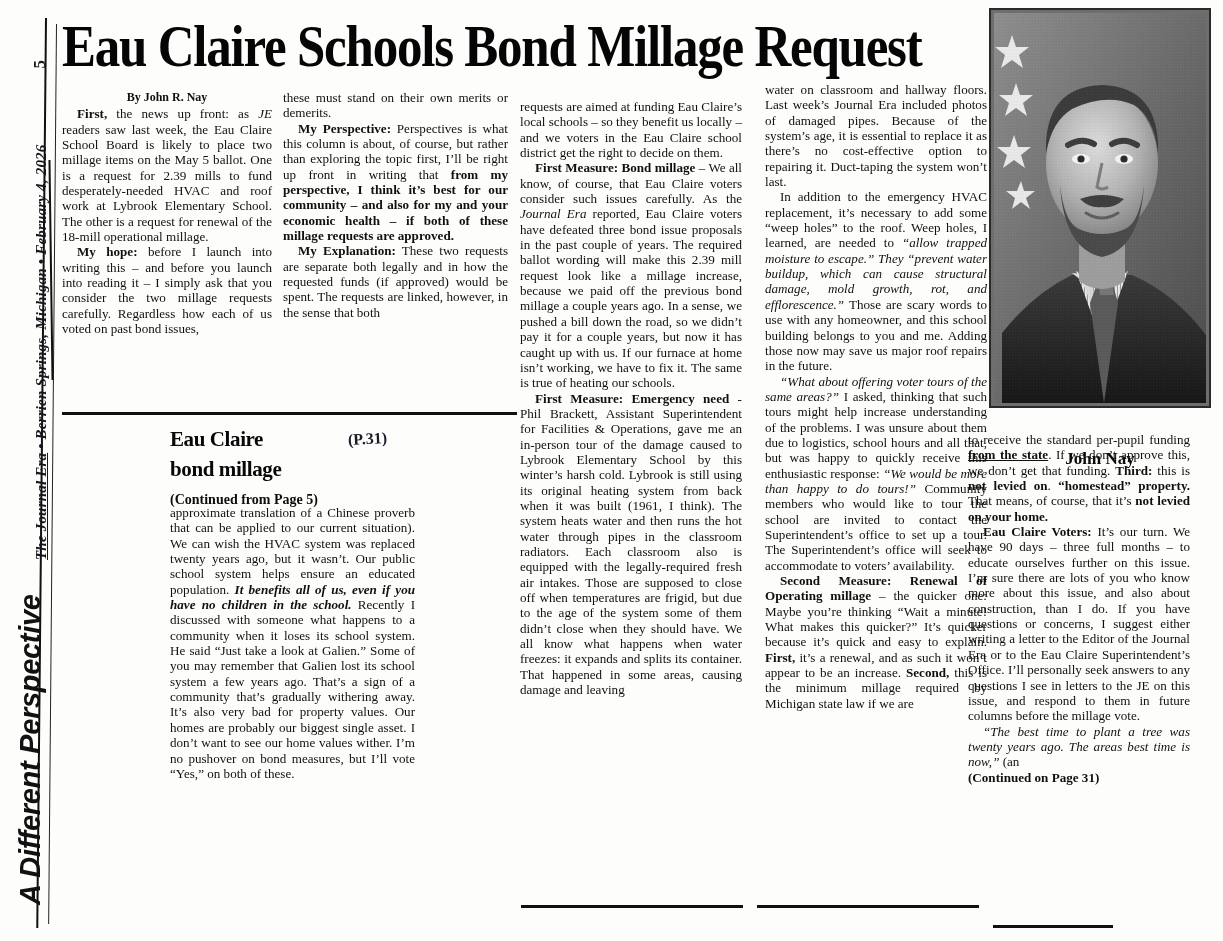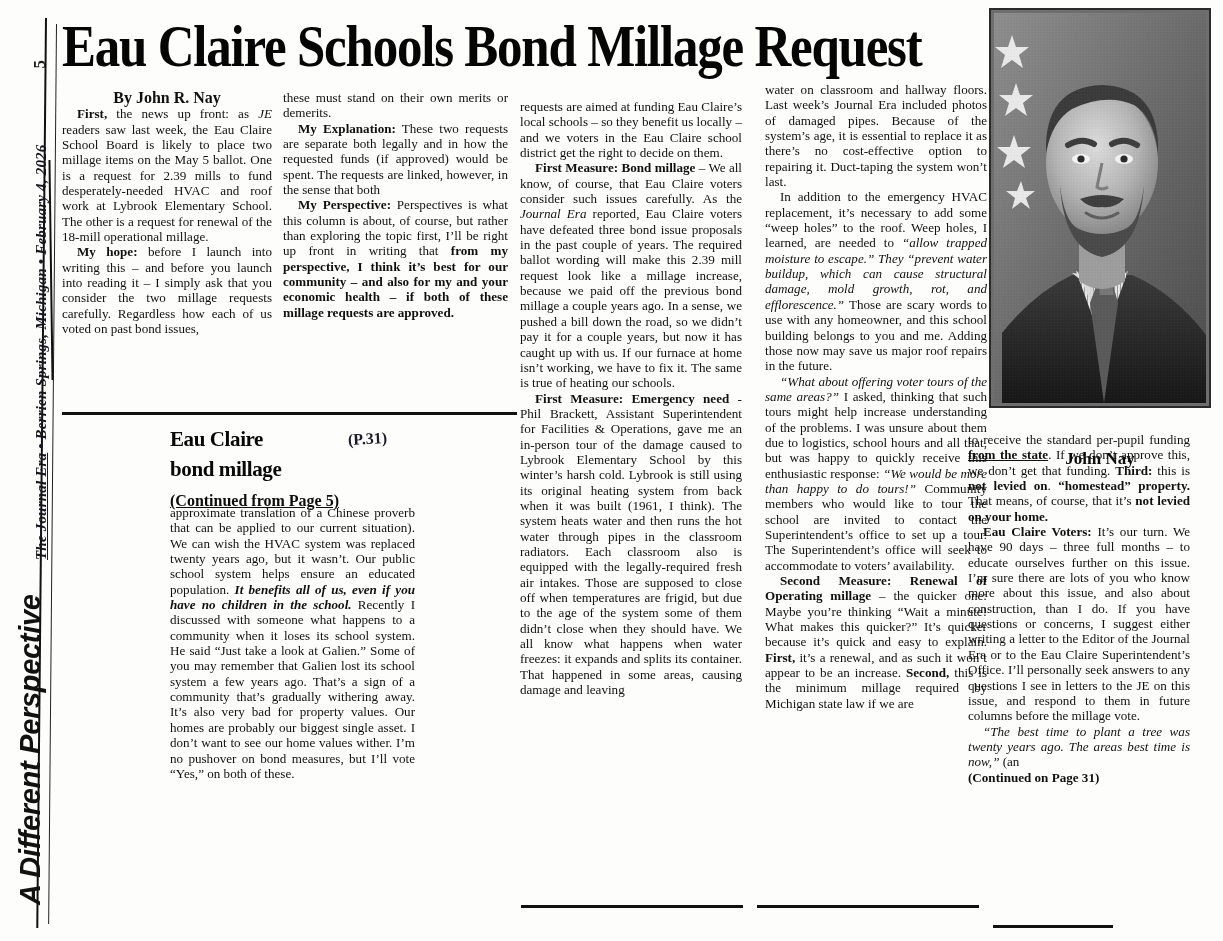--- a/index.html
+++ b/index.html
@@ -65,21 +65,21 @@
     position:absolute;
     font-size:13.1px;
     line-height:15.35px;
     text-align:justify;
     text-justify:inter-word;
     hyphens:none;
     color:#101010;
   }
   .col p{margin:0;}
   .col p.ind{text-indent:15px;}
-  .byline{text-align:center;font-weight:700;font-size:16px;margin-bottom:1px;}
+  .byline{text-align:center;font-weight:700;font-size:12px;margin-bottom:1px;}
   b,strong{font-weight:700;}
   i,em{font-style:italic;}
 
   #col1a{left:62px;top:90px;width:210px;}
   #col2a{left:283px;top:90px;width:225px;}
   #col3 {left:520px;top:82px;width:222px;margin-top:17px;}
   #col4 {left:757px;top:82px;width:222px;margin-left:8px;}
   #col5 {left:968px;top:432px;width:222px;}
 
   
@@ -93,21 +93,21 @@
   .handnote{
     position:absolute;left:348px;top:430px;
     font-family:"Liberation Serif", serif;
     font-size:16px;font-weight:600;color:#1b1b2a;
     transform:rotate(-3deg);
     letter-spacing:0px;
   }
   .cont-from{
     position:absolute;left:170px;top:492px;width:245px;
     font-family:"Liberation Serif", serif;
-    font-weight:700;font-size:16px;color:#0d0d0d;text-decoration:underline;
+    font-weight:700;font-size:14px;color:#0d0d0d;
   }
   #col1b{left:170px;top:505px;width:245px;}
 
   
   .rule-bot-3{position:absolute;left:521px;top:905px;width:222px;height:3px;background:#111;}
   .rule-bot-4{position:absolute;left:757px;top:905px;width:222px;height:3px;background:#111;}
   .rule-bot-5{position:absolute;left:993px;top:925px;width:120px;height:3px;background:#111;}
 
   
   .photo-wrap{position:absolute;left:989px;top:8px;width:222px;height:400px;}
@@ -141,22 +141,22 @@
   <div class="headline">Eau Claire Schools Bond Millage Request</div>
 
   <div class="col" id="col1a">
     <div class="byline">By John R. Nay</div>
     <p class="ind"><b>First,</b> the news up front: as <i>JE</i> readers saw last week, the Eau Claire School Board is likely to place two millage items on the May 5 ballot. One is a request for 2.39 mills to fund desperately-needed HVAC and roof work at Lybrook Elementary School. The other is a request for renewal of the 18-mill operational millage.</p>
     <p class="ind"><b>My hope:</b> before I launch into writing this – and before you launch into reading it – I simply ask that you consider the two millage requests carefully. Regardless how each of us voted on past bond issues,</p>
   </div>
 
   <div class="col" id="col2a">
     <p>these must stand on their own merits or demerits.</p>
+    <p class="ind"><b>My Perspective:</b> Perspectives is what this column is about, of course, but rather than exploring the topic first, I’ll be right up front in writing that <b>from my perspective, I think it’s best for our community – and also for my and your economic health – if both of these millage requests are approved.</b></p>
     <p class="ind"><b>My Explanation:</b> These two requests are separate both legally and in how the requested funds (if approved) would be spent. The requests are linked, however, in the sense that both</p>
-    <p class="ind"><b>My Perspective:</b> Perspectives is what this column is about, of course, but rather than exploring the topic first, I’ll be right up front in writing that <b>from my perspective, I think it’s best for our community – and also for my and your economic health – if both of these millage requests are approved.</b></p>
   </div>
 
   <div class="cont-rule"></div>
   <div class="cont-head">
     <span>Eau Claire</span><br>
     <span>bond millage</span>
   </div>
   <div class="handnote">(P.31)</div>
   <div class="cont-from">(Continued from Page 5)</div>
 

